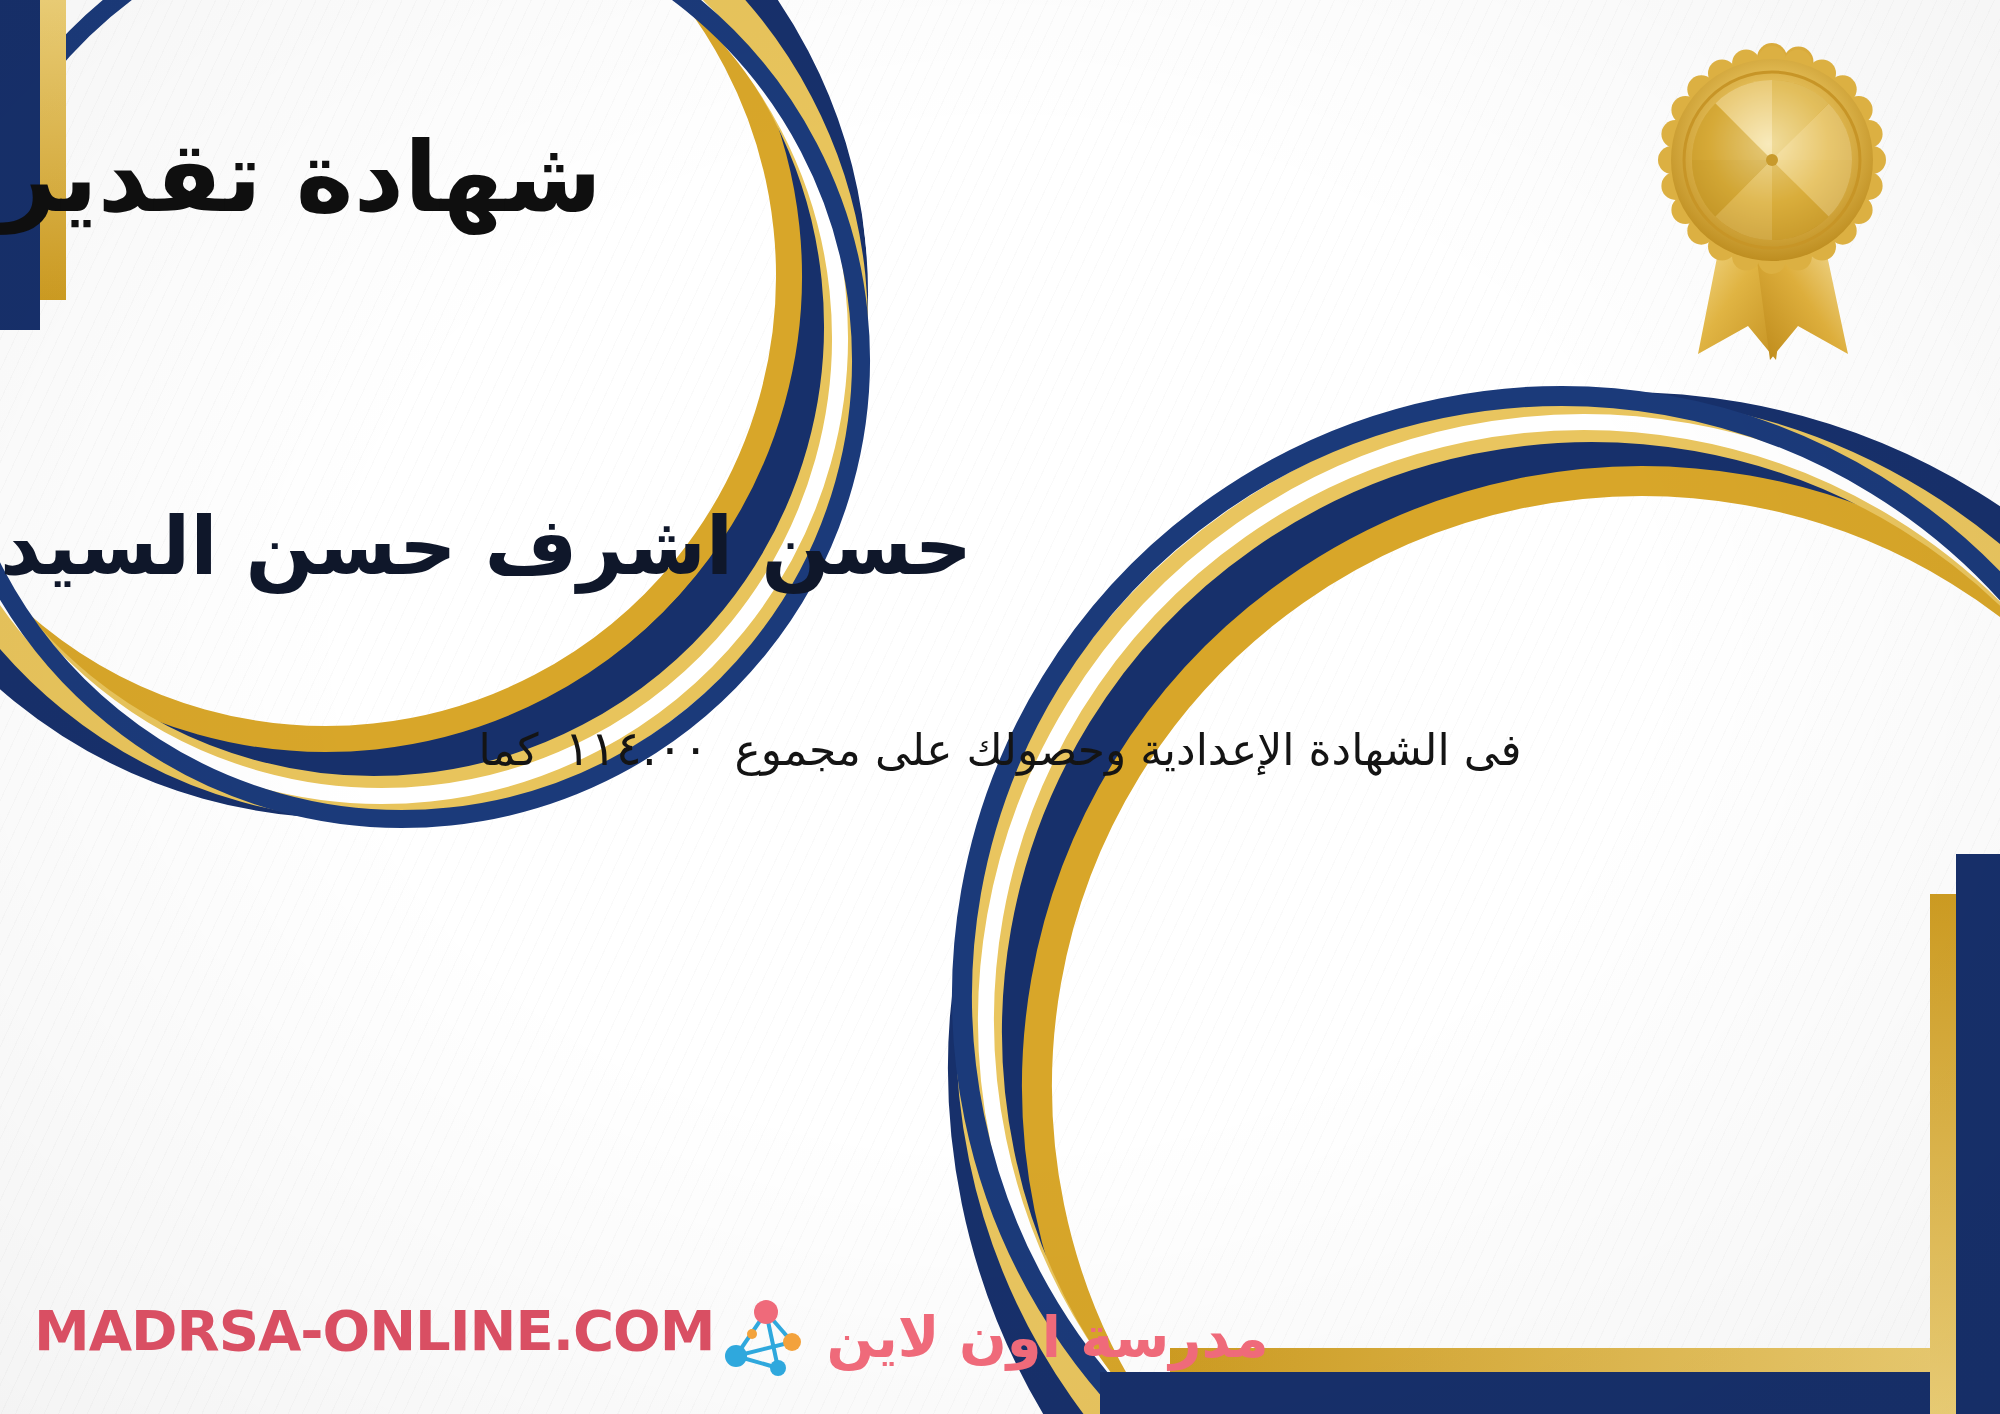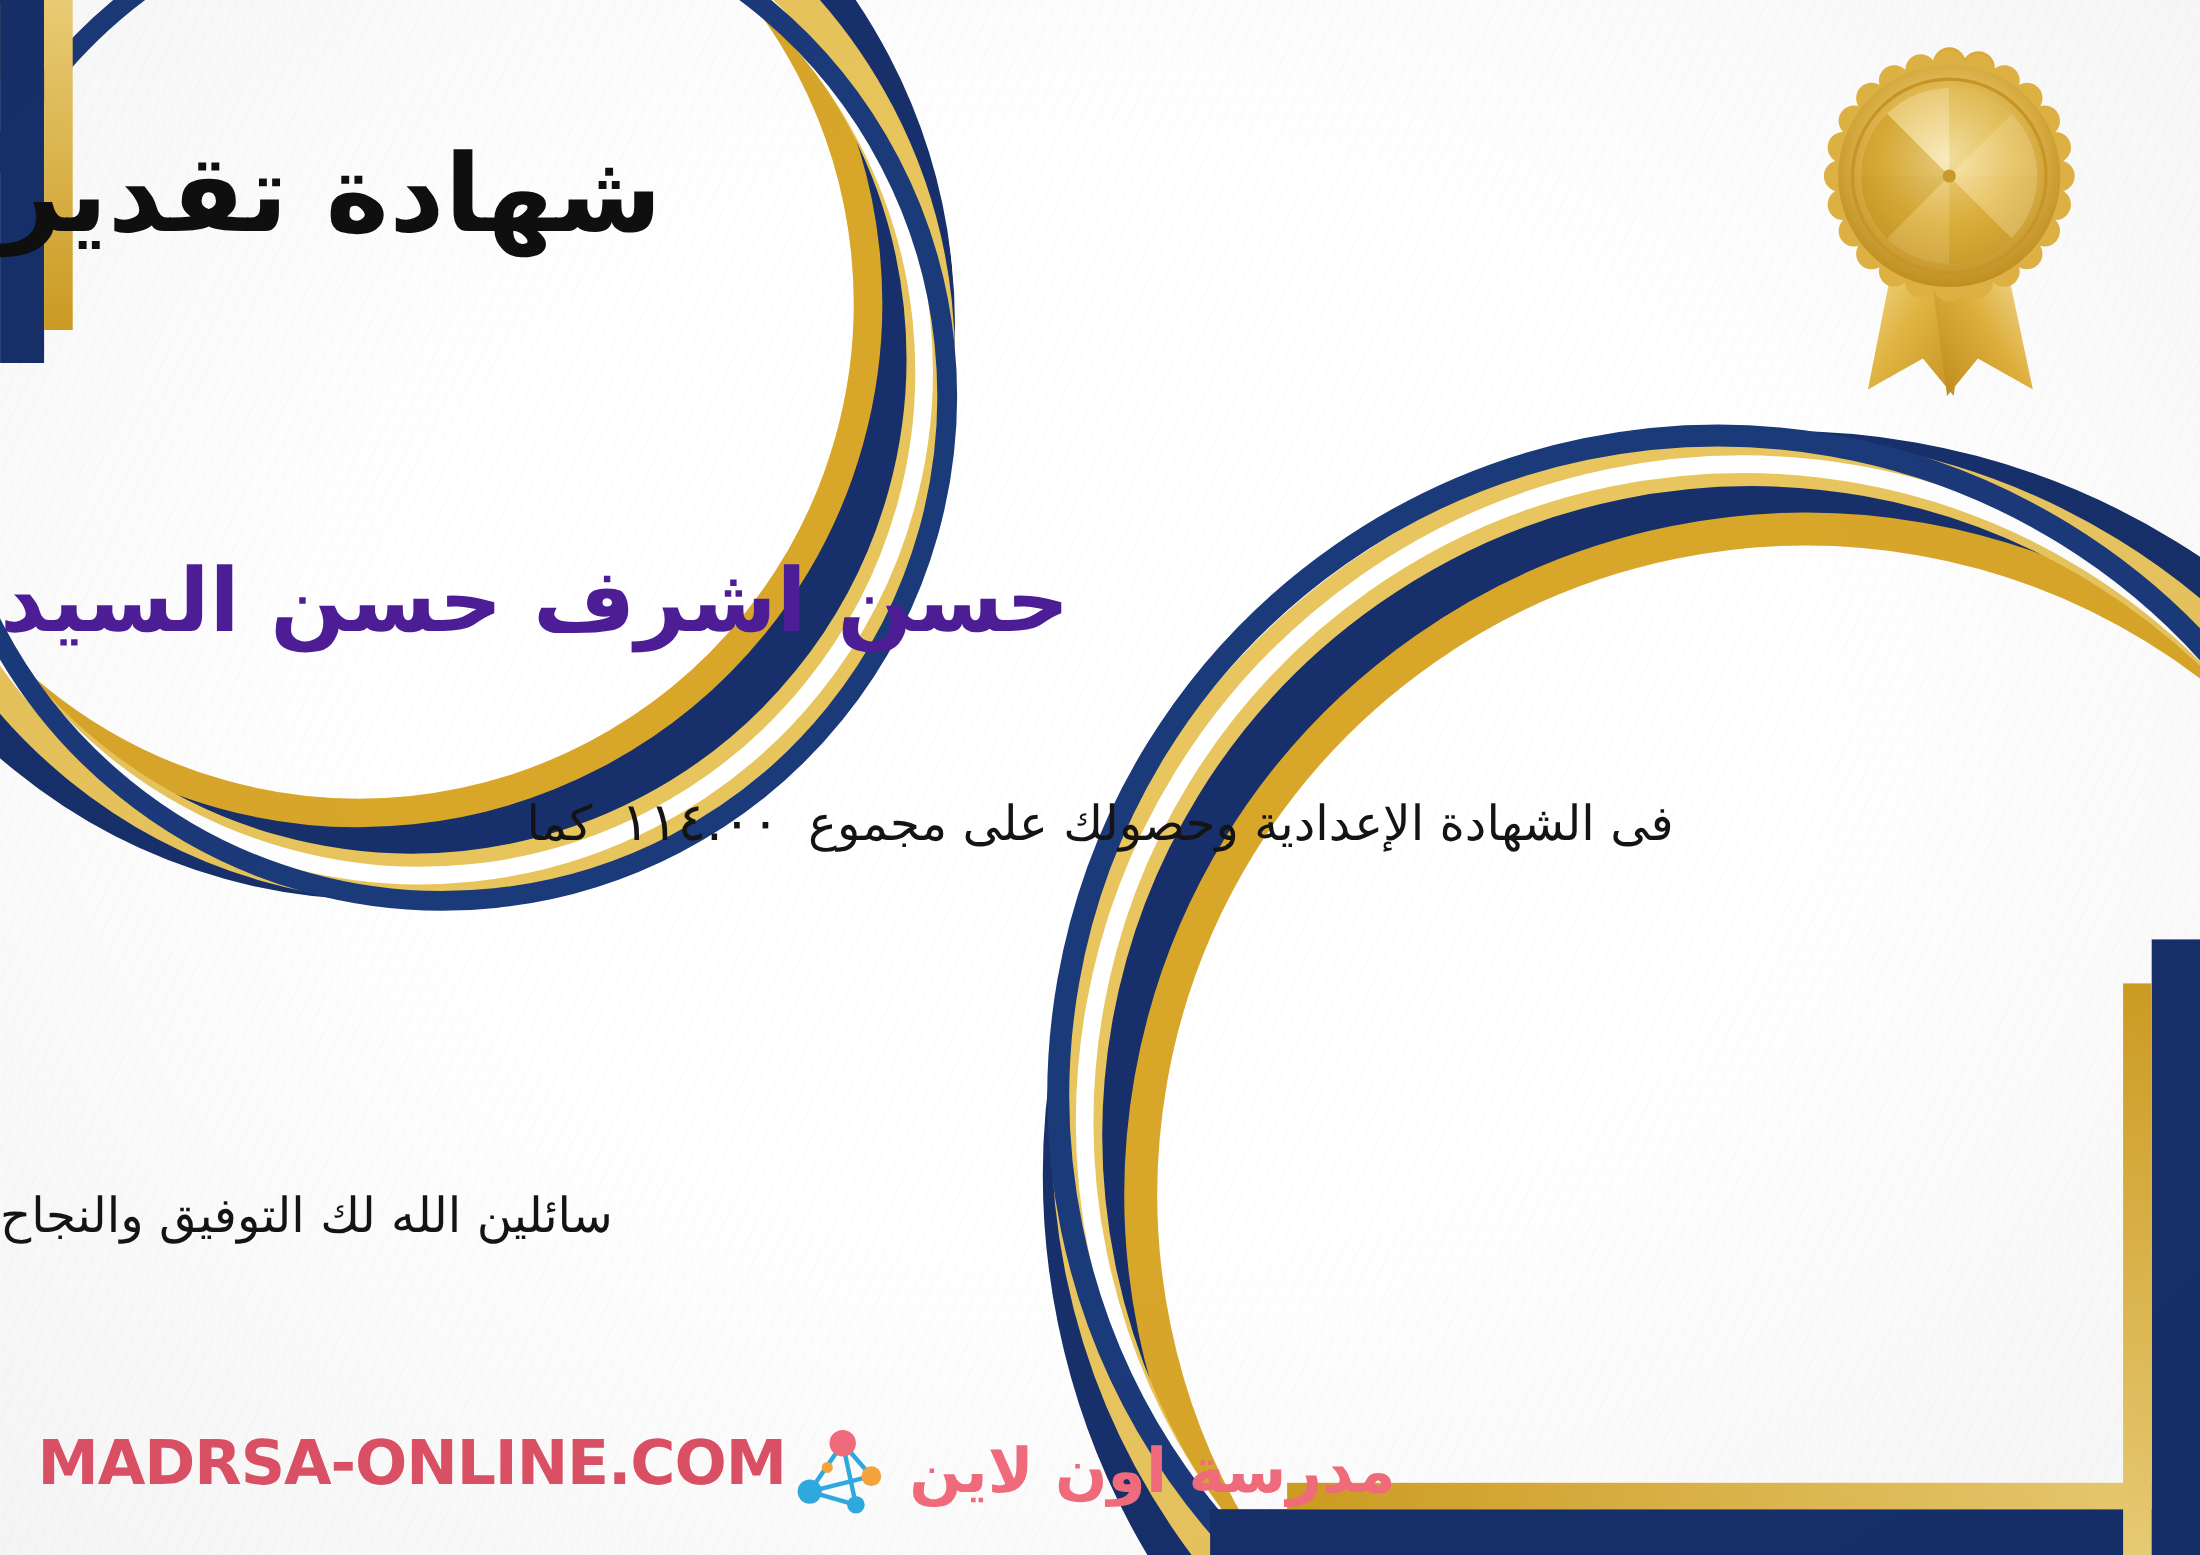--- a/index.html
+++ b/index.html
@@ -198,21 +198,21 @@
     color: #0f0f0f;
     letter-spacing: 0px;
     direction: rtl;
   }
   .recipient {
     position: absolute;
     top: 500px;
     left: 0; right: 0;
     font-size: 80px;
     font-weight: bold;
-    color: #4c1d95;
+    color: #0f172a;
     direction: rtl;
   }
   .body-block {
     position: absolute;
     top: 710px;
     left: 200px;
     right: 200px;
     direction: rtl;
     color: #141414;
     font-size: 44px;
@@ -396,21 +396,20 @@
     <div class="recipient">حسن اشرف حسن السيد</div>
 
     <div class="body-block">
       <div class="body-line two">
         <span>فى الشهادة الإعدادية وحصولك على مجموع</span>
         <span class="score">١١٤.٠٠</span>
         <span>كما</span>
       </div>
     </div>
 
-    <div class="wish">سائلين الله لك التوفيق  والنجاح</div>
   </div>
 
   <div class="brand">
     <div class="brand-row">
       <span class="brand-ar">مدرسة اون لاين</span>
       <span class="brand-mark">
         <svg viewBox="0 0 96 96" width="96" height="96" xmlns="http://www.w3.org/2000/svg">
           <g stroke="#2fa8dd" stroke-width="4" fill="none">
             <line x1="22" y1="66" x2="52" y2="22"></line>
             <line x1="22" y1="66" x2="78" y2="52"></line>

